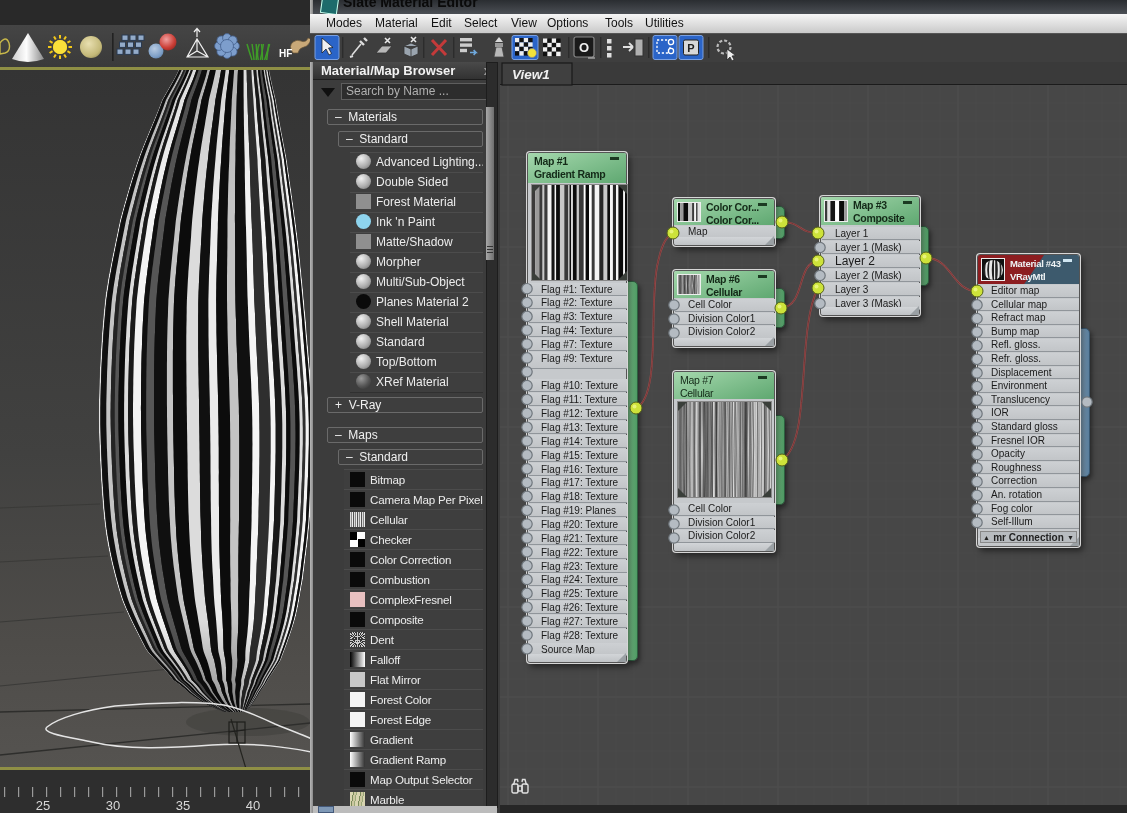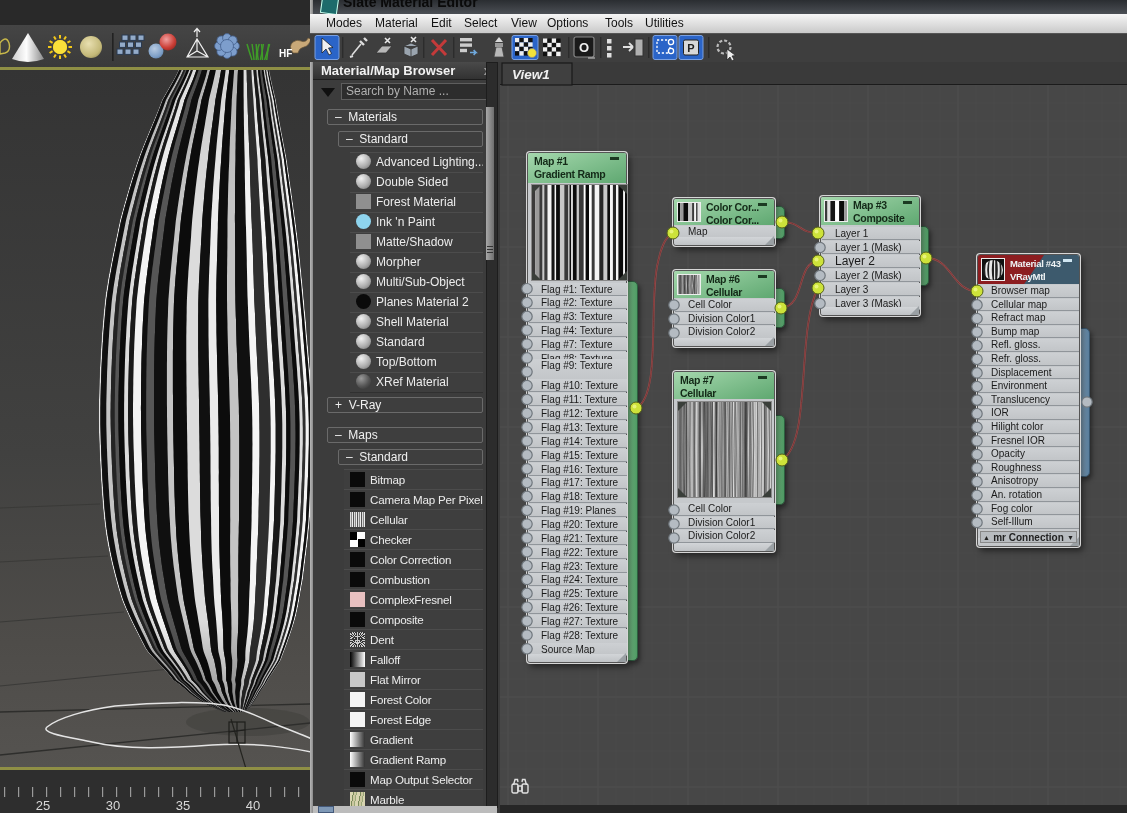--- a/index.html
+++ b/index.html
@@ -514,21 +514,21 @@
             <path d="M95,0 L86,0 L95,9 Z" fill="#3a3f3a"></path>
             <path d="M0,95 L9,95 L0,86 Z" fill="#3a3f3a"></path>
             <path d="M95,95 L86,95 L95,86 Z" fill="#3a3f3a"></path>
           </svg></div>
         <div style="position:absolute;left:1px;top:129.5px;width:98px;height:13px;border-bottom:1px solid #90959a;color:#1a1a1a;font-size:10px;line-height:13px;padding-left:12px;box-sizing:border-box;background:linear-gradient(#cdd0d3,#c2c5c8);white-space:nowrap">Flag #1: Texture</div>
         <div style="position:absolute;left:1px;top:143.3px;width:98px;height:13px;border-bottom:1px solid #90959a;color:#1a1a1a;font-size:10px;line-height:13px;padding-left:12px;box-sizing:border-box;background:linear-gradient(#cdd0d3,#c2c5c8);white-space:nowrap">Flag #2: Texture</div>
         <div style="position:absolute;left:1px;top:157.2px;width:98px;height:13px;border-bottom:1px solid #90959a;color:#1a1a1a;font-size:10px;line-height:13px;padding-left:12px;box-sizing:border-box;background:linear-gradient(#cdd0d3,#c2c5c8);white-space:nowrap">Flag #3: Texture</div>
         <div style="position:absolute;left:1px;top:171.0px;width:98px;height:13px;border-bottom:1px solid #90959a;color:#1a1a1a;font-size:10px;line-height:13px;padding-left:12px;box-sizing:border-box;background:linear-gradient(#cdd0d3,#c2c5c8);white-space:nowrap">Flag #4: Texture</div>
         <div style="position:absolute;left:1px;top:184.9px;width:98px;height:13px;border-bottom:1px solid #90959a;color:#1a1a1a;font-size:10px;line-height:13px;padding-left:12px;box-sizing:border-box;background:linear-gradient(#cdd0d3,#c2c5c8);white-space:nowrap">Flag #7: Texture</div>
         <div style="position:absolute;left:1px;top:198.7px;width:98px;height:13px;border-bottom:1px solid #90959a;color:#1a1a1a;font-size:10px;line-height:13px;padding-left:12px;box-sizing:border-box;background:linear-gradient(#cdd0d3,#c2c5c8);white-space:nowrap">Flag #8: Texture</div>
-        <div style="position:absolute;left:1px;top:206px;width:98px;height:24px;border-bottom:1px solid #90959a;color:#1a1a1a;font-size:10px;line-height:13px;padding-left:12px;box-sizing:border-box;background:linear-gradient(#cdd0d3,#c2c5c8);white-space:nowrap">Flag #9: Texture</div>
+        <div style="position:absolute;left:1px;top:199px;width:98px;height:17px;border-bottom:1px solid #90959a;color:#1a1a1a;font-size:10px;line-height:13px;padding-left:12px;box-sizing:border-box;background:linear-gradient(#cdd0d3,#c2c5c8);white-space:nowrap">Flag #9: Texture</div>
         <div style="position:absolute;left:1px;top:226.4px;width:98px;height:13px;border-bottom:1px solid #90959a;color:#1a1a1a;font-size:10px;line-height:13px;padding-left:12px;box-sizing:border-box;background:linear-gradient(#cdd0d3,#c2c5c8);white-space:nowrap">Flag #10: Texture</div>
         <div style="position:absolute;left:1px;top:240.3px;width:98px;height:13px;border-bottom:1px solid #90959a;color:#1a1a1a;font-size:10px;line-height:13px;padding-left:12px;box-sizing:border-box;background:linear-gradient(#cdd0d3,#c2c5c8);white-space:nowrap">Flag #11: Texture</div>
         <div style="position:absolute;left:1px;top:254.1px;width:98px;height:13px;border-bottom:1px solid #90959a;color:#1a1a1a;font-size:10px;line-height:13px;padding-left:12px;box-sizing:border-box;background:linear-gradient(#cdd0d3,#c2c5c8);white-space:nowrap">Flag #12: Texture</div>
         <div style="position:absolute;left:1px;top:268.0px;width:98px;height:13px;border-bottom:1px solid #90959a;color:#1a1a1a;font-size:10px;line-height:13px;padding-left:12px;box-sizing:border-box;background:linear-gradient(#cdd0d3,#c2c5c8);white-space:nowrap">Flag #13: Texture</div>
         <div style="position:absolute;left:1px;top:281.8px;width:98px;height:13px;border-bottom:1px solid #90959a;color:#1a1a1a;font-size:10px;line-height:13px;padding-left:12px;box-sizing:border-box;background:linear-gradient(#cdd0d3,#c2c5c8);white-space:nowrap">Flag #14: Texture</div>
         <div style="position:absolute;left:1px;top:295.7px;width:98px;height:13px;border-bottom:1px solid #90959a;color:#1a1a1a;font-size:10px;line-height:13px;padding-left:12px;box-sizing:border-box;background:linear-gradient(#cdd0d3,#c2c5c8);white-space:nowrap">Flag #15: Texture</div>
         <div style="position:absolute;left:1px;top:309.6px;width:98px;height:13px;border-bottom:1px solid #90959a;color:#1a1a1a;font-size:10px;line-height:13px;padding-left:12px;box-sizing:border-box;background:linear-gradient(#cdd0d3,#c2c5c8);white-space:nowrap">Flag #16: Texture</div>
         <div style="position:absolute;left:1px;top:323.4px;width:98px;height:13px;border-bottom:1px solid #90959a;color:#1a1a1a;font-size:10px;line-height:13px;padding-left:12px;box-sizing:border-box;background:linear-gradient(#cdd0d3,#c2c5c8);white-space:nowrap">Flag #17: Texture</div>
         <div style="position:absolute;left:1px;top:337.3px;width:98px;height:13px;border-bottom:1px solid #90959a;color:#1a1a1a;font-size:10px;line-height:13px;padding-left:12px;box-sizing:border-box;background:linear-gradient(#cdd0d3,#c2c5c8);white-space:nowrap">Flag #18: Texture</div>
         <div style="position:absolute;left:1px;top:351.1px;width:98px;height:13px;border-bottom:1px solid #90959a;color:#1a1a1a;font-size:10px;line-height:13px;padding-left:12px;box-sizing:border-box;background:linear-gradient(#cdd0d3,#c2c5c8);white-space:nowrap">Flag #19: Planes</div>
@@ -631,21 +631,21 @@
         </div>
         <div style="position:absolute;left:1px;top:28px;width:100px;height:12.5px;border-bottom:1px solid #90959a;color:#1a1a1a;font-size:10px;line-height:12.5px;padding-left:13px;box-sizing:border-box;background:linear-gradient(#cdd0d3,#c2c5c8);white-space:nowrap;overflow:hidden">Cell Color</div>
         <div style="position:absolute;left:1px;top:41.5px;width:100px;height:12.5px;border-bottom:1px solid #90959a;color:#1a1a1a;font-size:10px;line-height:12.5px;padding-left:13px;box-sizing:border-box;background:linear-gradient(#cdd0d3,#c2c5c8);white-space:nowrap;overflow:hidden">Division Color1</div>
         <div style="position:absolute;left:1px;top:55.0px;width:100px;height:12.5px;border-bottom:1px solid #90959a;color:#1a1a1a;font-size:10px;line-height:12.5px;padding-left:13px;box-sizing:border-box;background:linear-gradient(#cdd0d3,#c2c5c8);white-space:nowrap;overflow:hidden">Division Color2</div>
         <div style="position:absolute;left:0;bottom:0;width:100%;height:8px;background:linear-gradient(#d2d5d8,#c0c3c6);border-radius:0 0 3px 3px"></div>
         <div style="position:absolute;right:0;bottom:0;width:0;height:0;border-left:9px solid transparent;border-bottom:9px solid #9aa0a4"></div>
       </div>
       <div style="position:absolute;left:464px;top:415px;width:11px;height:90px;background:linear-gradient(90deg,#7cc28c,#4f9c64);border:1px solid #2e6040;border-radius:0 5px 5px 0;box-sizing:border-box;box-shadow:2px 3px 5px rgba(0,0,0,0.45)"></div>
       <div style="position:absolute;left:363px;top:371px;width:102px;height:181px;box-shadow:0 0 0 1px #d6d6d6, 3px 4px 6px rgba(0,0,0,0.5);border-radius:3px;background:#c6c9cc;border:1px solid #555;box-sizing:border-box">
         <div style="position:absolute;left:0;top:0;width:100%;height:27px;background:linear-gradient(160deg,#a5d8ad,#5fa871);border-radius:2px 2px 0 0;overflow:hidden">
-          <div style="position:absolute;left:6px;top:2px;color:#142a18;font-size:10.5px;font-weight:bold;letter-spacing:-0.3px;line-height:13px;white-space:nowrap">Map #7<br>Cellular</div>
+          <div style="position:absolute;left:6px;top:2px;color:#142a18;font-size:10.5px;font-weight:normal;letter-spacing:-0.3px;line-height:13px;white-space:nowrap">Map #7<br>Cellular</div>
           <div style="position:absolute;right:7px;top:4px;width:9px;height:3px;background:#1c3a22"></div>
         </div>
         <div style="position:absolute;left:3px;top:29px;width:95px;height:97px;background:#fff;border:1px solid #888;box-sizing:border-box"><svg width="93" height="95">
             <rect width="93" height="95" fill="#ececec"></rect>
             <rect x="0.0" width="2.5" height="95" fill="rgb(175,175,175)" opacity="0.30"></rect>
             <rect x="6.1" width="2.5" height="95" fill="rgb(200,200,200)" opacity="0.21"></rect>
             <rect x="10.8" width="3.3" height="95" fill="rgb(150,150,150)" opacity="0.26"></rect>
             <rect x="18.3" width="3.6" height="95" fill="rgb(120,120,120)" opacity="0.29"></rect>
             <rect x="27.6" width="3.9" height="95" fill="rgb(200,200,200)" opacity="0.13"></rect>
             <rect x="36.3" width="3.1" height="95" fill="rgb(150,150,150)" opacity="0.12"></rect>
@@ -918,35 +918,35 @@
                 <path d="M22.200000000000003,0 q6,11 0,22" stroke="#e8e8e8" stroke-width="1.2" fill="none"></path>
               </g>
             </svg></div>
           <div style="position:absolute;left:32px;top:2px;color:#eef2f4;font-size:9.5px;font-weight:bold;letter-spacing:-0.3px;line-height:13px;white-space:nowrap">Material #43<br>VRayMtl</div>
           <div style="position:absolute;right:7px;top:4px;width:9px;height:3px;background:#d0e6f2"></div>
         </div>
         <div style="position:absolute;left:0;bottom:0;width:100%;height:8px;background:linear-gradient(#d2d5d8,#c0c3c6);border-radius:0 0 3px 3px"></div>
         <div style="position:absolute;right:0;bottom:0;width:0;height:0;border-left:9px solid transparent;border-bottom:9px solid #9aa0a4"></div>
       </div>
       <div style="position:absolute;left:667px;top:254px;width:103px;height:293px;pointer-events:none">
-        <div style="position:absolute;left:1px;top:31.0px;width:101px;height:12.6px;border-bottom:1px solid #90959a;color:#1a1a1a;font-size:10px;line-height:12.6px;padding-left:13px;box-sizing:border-box;background:linear-gradient(#cdd0d3,#c2c5c8);white-space:nowrap">Browser map</div>
+        <div style="position:absolute;left:1px;top:31.0px;width:101px;height:12.6px;border-bottom:1px solid #90959a;color:#1a1a1a;font-size:10px;line-height:12.6px;padding-left:13px;box-sizing:border-box;background:linear-gradient(#cdd0d3,#c2c5c8);white-space:nowrap">Editor map</div>
         <div style="position:absolute;left:1px;top:44.6px;width:101px;height:12.6px;border-bottom:1px solid #90959a;color:#1a1a1a;font-size:10px;line-height:12.6px;padding-left:13px;box-sizing:border-box;background:linear-gradient(#cdd0d3,#c2c5c8);white-space:nowrap">Cellular map</div>
         <div style="position:absolute;left:1px;top:58.2px;width:101px;height:12.6px;border-bottom:1px solid #90959a;color:#1a1a1a;font-size:10px;line-height:12.6px;padding-left:13px;box-sizing:border-box;background:linear-gradient(#cdd0d3,#c2c5c8);white-space:nowrap">Refract map</div>
         <div style="position:absolute;left:1px;top:71.8px;width:101px;height:12.6px;border-bottom:1px solid #90959a;color:#1a1a1a;font-size:10px;line-height:12.6px;padding-left:13px;box-sizing:border-box;background:linear-gradient(#cdd0d3,#c2c5c8);white-space:nowrap">Bump map</div>
         <div style="position:absolute;left:1px;top:85.4px;width:101px;height:12.6px;border-bottom:1px solid #90959a;color:#1a1a1a;font-size:10px;line-height:12.6px;padding-left:13px;box-sizing:border-box;background:linear-gradient(#cdd0d3,#c2c5c8);white-space:nowrap">Refl. gloss.</div>
         <div style="position:absolute;left:1px;top:99.0px;width:101px;height:12.6px;border-bottom:1px solid #90959a;color:#1a1a1a;font-size:10px;line-height:12.6px;padding-left:13px;box-sizing:border-box;background:linear-gradient(#cdd0d3,#c2c5c8);white-space:nowrap">Refr. gloss.</div>
         <div style="position:absolute;left:1px;top:112.6px;width:101px;height:12.6px;border-bottom:1px solid #90959a;color:#1a1a1a;font-size:10px;line-height:12.6px;padding-left:13px;box-sizing:border-box;background:linear-gradient(#cdd0d3,#c2c5c8);white-space:nowrap">Displacement</div>
         <div style="position:absolute;left:1px;top:126.2px;width:101px;height:12.6px;border-bottom:1px solid #90959a;color:#1a1a1a;font-size:10px;line-height:12.6px;padding-left:13px;box-sizing:border-box;background:linear-gradient(#cdd0d3,#c2c5c8);white-space:nowrap">Environment</div>
         <div style="position:absolute;left:1px;top:139.8px;width:101px;height:12.6px;border-bottom:1px solid #90959a;color:#1a1a1a;font-size:10px;line-height:12.6px;padding-left:13px;box-sizing:border-box;background:linear-gradient(#cdd0d3,#c2c5c8);white-space:nowrap">Translucency</div>
         <div style="position:absolute;left:1px;top:153.4px;width:101px;height:12.6px;border-bottom:1px solid #90959a;color:#1a1a1a;font-size:10px;line-height:12.6px;padding-left:13px;box-sizing:border-box;background:linear-gradient(#cdd0d3,#c2c5c8);white-space:nowrap">IOR</div>
-        <div style="position:absolute;left:1px;top:167.0px;width:101px;height:12.6px;border-bottom:1px solid #90959a;color:#1a1a1a;font-size:10px;line-height:12.6px;padding-left:13px;box-sizing:border-box;background:linear-gradient(#cdd0d3,#c2c5c8);white-space:nowrap">Hilight color</div>
+        <div style="position:absolute;left:1px;top:167.0px;width:101px;height:12.6px;border-bottom:1px solid #90959a;color:#1a1a1a;font-size:10px;line-height:12.6px;padding-left:13px;box-sizing:border-box;background:linear-gradient(#cdd0d3,#c2c5c8);white-space:nowrap">Standard gloss</div>
         <div style="position:absolute;left:1px;top:180.6px;width:101px;height:12.6px;border-bottom:1px solid #90959a;color:#1a1a1a;font-size:10px;line-height:12.6px;padding-left:13px;box-sizing:border-box;background:linear-gradient(#cdd0d3,#c2c5c8);white-space:nowrap">Fresnel IOR</div>
         <div style="position:absolute;left:1px;top:194.2px;width:101px;height:12.6px;border-bottom:1px solid #90959a;color:#1a1a1a;font-size:10px;line-height:12.6px;padding-left:13px;box-sizing:border-box;background:linear-gradient(#cdd0d3,#c2c5c8);white-space:nowrap">Opacity</div>
         <div style="position:absolute;left:1px;top:207.8px;width:101px;height:12.6px;border-bottom:1px solid #90959a;color:#1a1a1a;font-size:10px;line-height:12.6px;padding-left:13px;box-sizing:border-box;background:linear-gradient(#cdd0d3,#c2c5c8);white-space:nowrap">Roughness</div>
-        <div style="position:absolute;left:1px;top:221.4px;width:101px;height:12.6px;border-bottom:1px solid #90959a;color:#1a1a1a;font-size:10px;line-height:12.6px;padding-left:13px;box-sizing:border-box;background:linear-gradient(#cdd0d3,#c2c5c8);white-space:nowrap">Anisotropy</div>
+        <div style="position:absolute;left:1px;top:221.4px;width:101px;height:12.6px;border-bottom:1px solid #90959a;color:#1a1a1a;font-size:10px;line-height:12.6px;padding-left:13px;box-sizing:border-box;background:linear-gradient(#cdd0d3,#c2c5c8);white-space:nowrap">Correction</div>
         <div style="position:absolute;left:1px;top:235.0px;width:101px;height:12.6px;border-bottom:1px solid #90959a;color:#1a1a1a;font-size:10px;line-height:12.6px;padding-left:13px;box-sizing:border-box;background:linear-gradient(#cdd0d3,#c2c5c8);white-space:nowrap">An. rotation</div>
         <div style="position:absolute;left:1px;top:248.6px;width:101px;height:12.6px;border-bottom:1px solid #90959a;color:#1a1a1a;font-size:10px;line-height:12.6px;padding-left:13px;box-sizing:border-box;background:linear-gradient(#cdd0d3,#c2c5c8);white-space:nowrap">Fog color</div>
         <div style="position:absolute;left:1px;top:262.2px;width:101px;height:12.6px;border-bottom:1px solid #90959a;color:#1a1a1a;font-size:10px;line-height:12.6px;padding-left:13px;box-sizing:border-box;background:linear-gradient(#cdd0d3,#c2c5c8);white-space:nowrap">Self-Illum</div>
         <div style="position:absolute;left:3px;top:276.8px;width:97px;height:12px;background:#b8bcc0;border:1px solid #888;box-sizing:border-box;color:#222;font-size:10px;font-weight:bold;text-align:center;line-height:11px"><span style="float:left;margin-left:2px;font-size:7px">▲</span>mr Connection<span style="float:right;margin-right:2px;font-size:7px">▼</span></div>
       </div>
       <svg width="817" height="813" viewBox="0 0 817 813" style="position:absolute;left:0;top:0;pointer-events:none">
         <path d="M326,408 C352,396 338,300 348,262 C352,244 356,237 363,233" stroke="#a05050" stroke-width="1.8" fill="none"></path>
         <path d="M326,408 C352,396 338,300 348,262 C352,244 356,237 363,233" stroke="#6a2f2f" stroke-width="0.8" fill="none"></path>
         <path d="M472,222 C492,222 488,233 508,233" stroke="#a05050" stroke-width="1.8" fill="none"></path>
         <path d="M472,222 C492,222 488,233 508,233" stroke="#6a2f2f" stroke-width="0.8" fill="none"></path>

